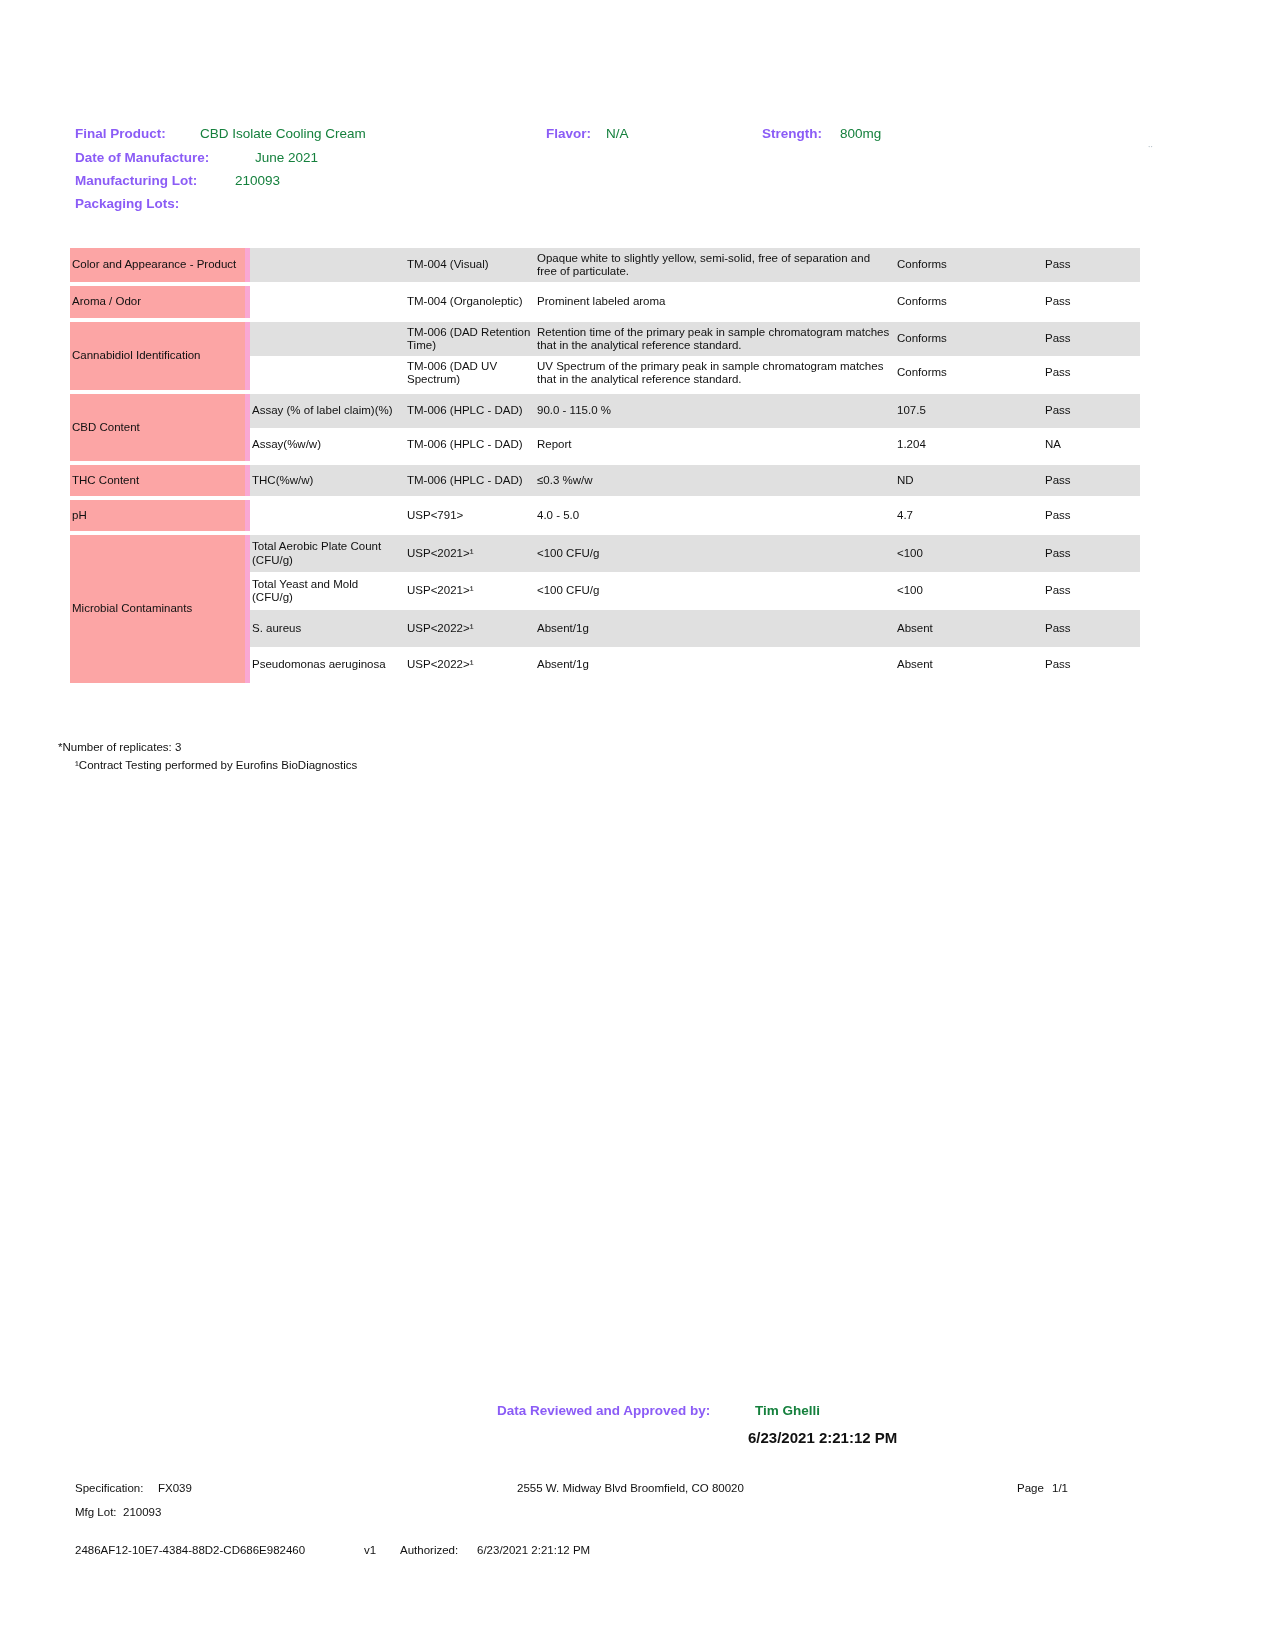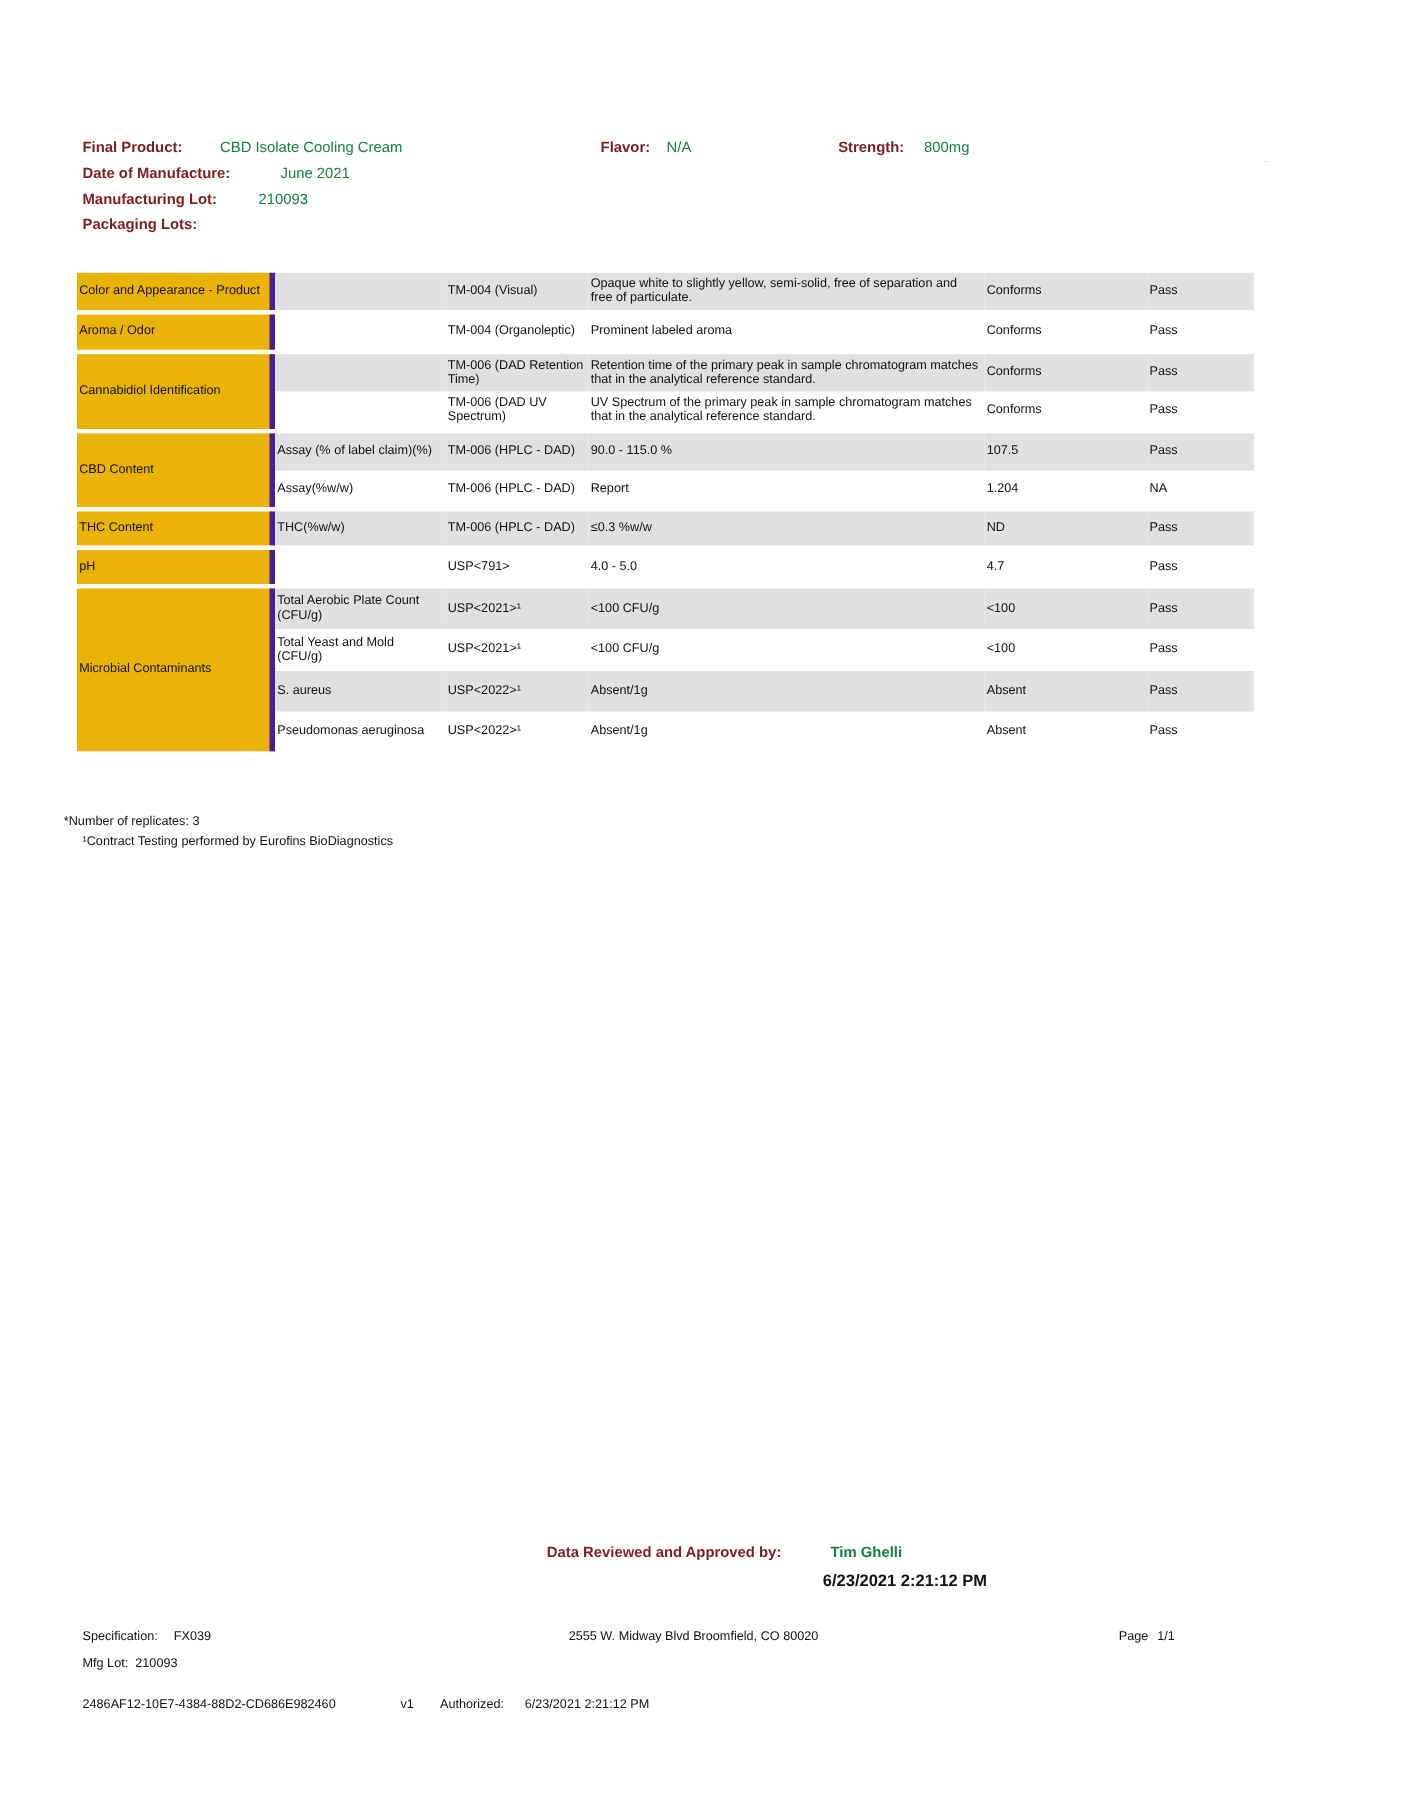--- a/index.html
+++ b/index.html
@@ -1,32 +1,32 @@
 <!DOCTYPE html>
 <html><head>
 <meta charset="utf-8">
 <style>
   html,body{margin:0;padding:0;background:#fff;}
   .page{position:relative;width:1275px;height:1650px;background:#ffffff;
         font-family:"Liberation Sans",sans-serif;color:#111;overflow:hidden;}
   .abs{position:absolute;white-space:nowrap;}
   .doc-title{font-size:36px;font-weight:bold;letter-spacing:-1px;color:#000;}
-  .lbl{font-weight:bold;font-size:13.5px;color:#7f1d1d;}
+  .lbl{font-weight:bold;font-size:13.5px;color:#8b5cf6;}
   .val{font-size:13.5px;color:#15803d;}
   
   .coa{position:absolute;left:70px;top:246px;width:1070px;}
   .coa-header{position:relative;height:55px;background:#12617f;border:2px solid #0f3344;
               color:#fff;font-weight:bold;font-size:13.5px;}
   .coa-header .h{position:absolute;white-space:nowrap;}
   table.coa-body{border-collapse:separate;border-spacing:0;table-layout:fixed;
                  width:1070px;margin-top:2px;}
   table.coa-body td{box-sizing:border-box;font-size:11.5px;line-height:13.5px;
                     vertical-align:middle;padding:2px 4px 2px 2px;color:#111;
                     overflow:hidden;}
-  td.teal{background:#eab308;color:#fff;border-right:5px solid #4c1d95;
+  td.teal{background:#fca5a5;color:#fff;border-right:5px solid #f9a8d4;
           padding-left:7px;font-size:12px;line-height:14px;white-space:normal;}
   td.sub{padding-left:3px;white-space:normal;}
   td.meth{white-space:normal;}
   td.spec{padding-left:25px;white-space:normal;}
   td.result{padding-left:48px;}
   td.passfail{padding-left:56px;}
   tr.gray td.d{background:#e0e0e0;}
   tr.white td.d{background:#ffffff;}
   tr.gap td{height:4px;padding:0;background:#fff;}
   .fnote{font-size:11.5px;color:#111;}

